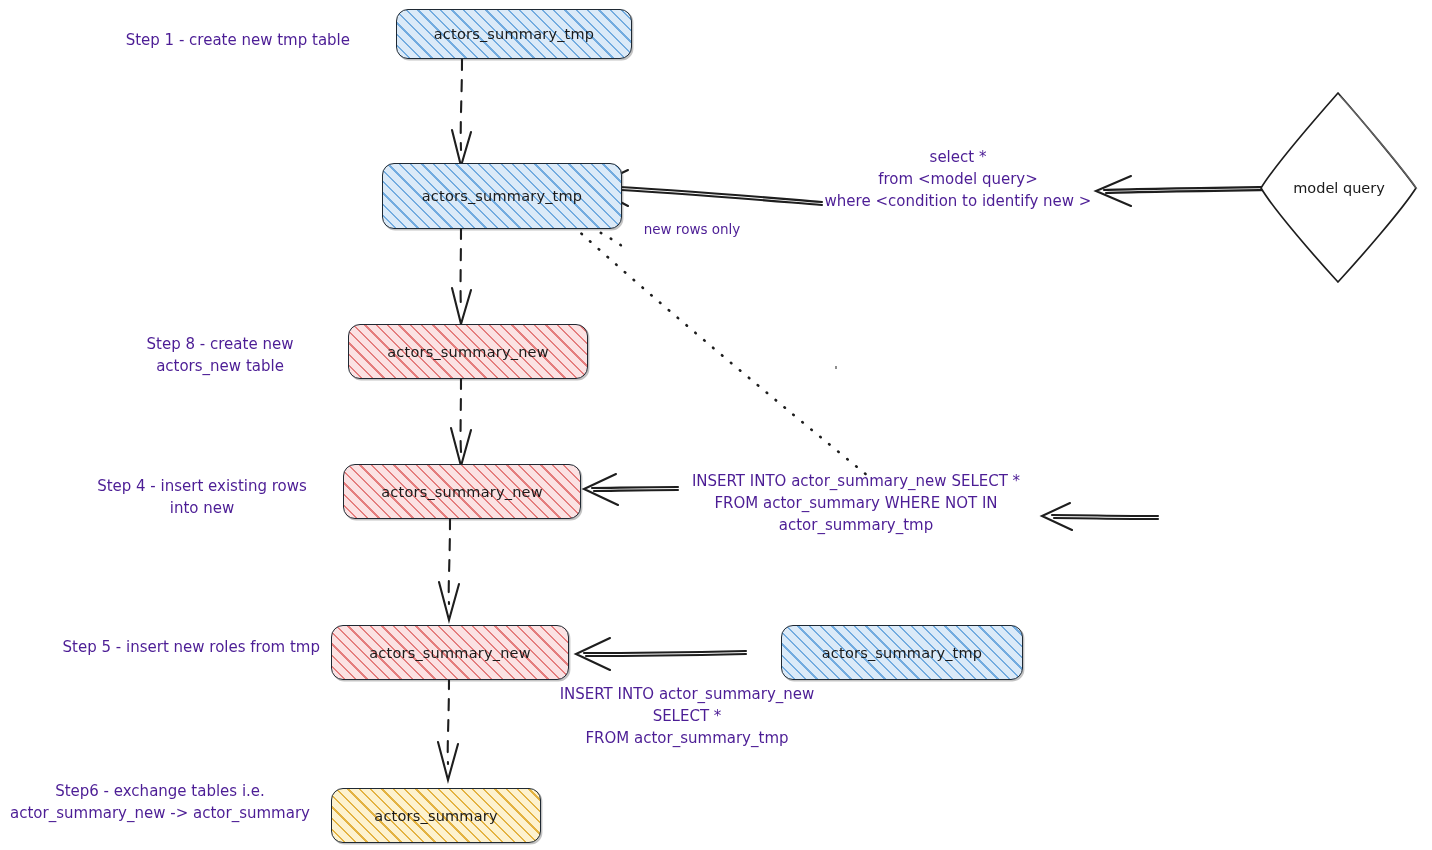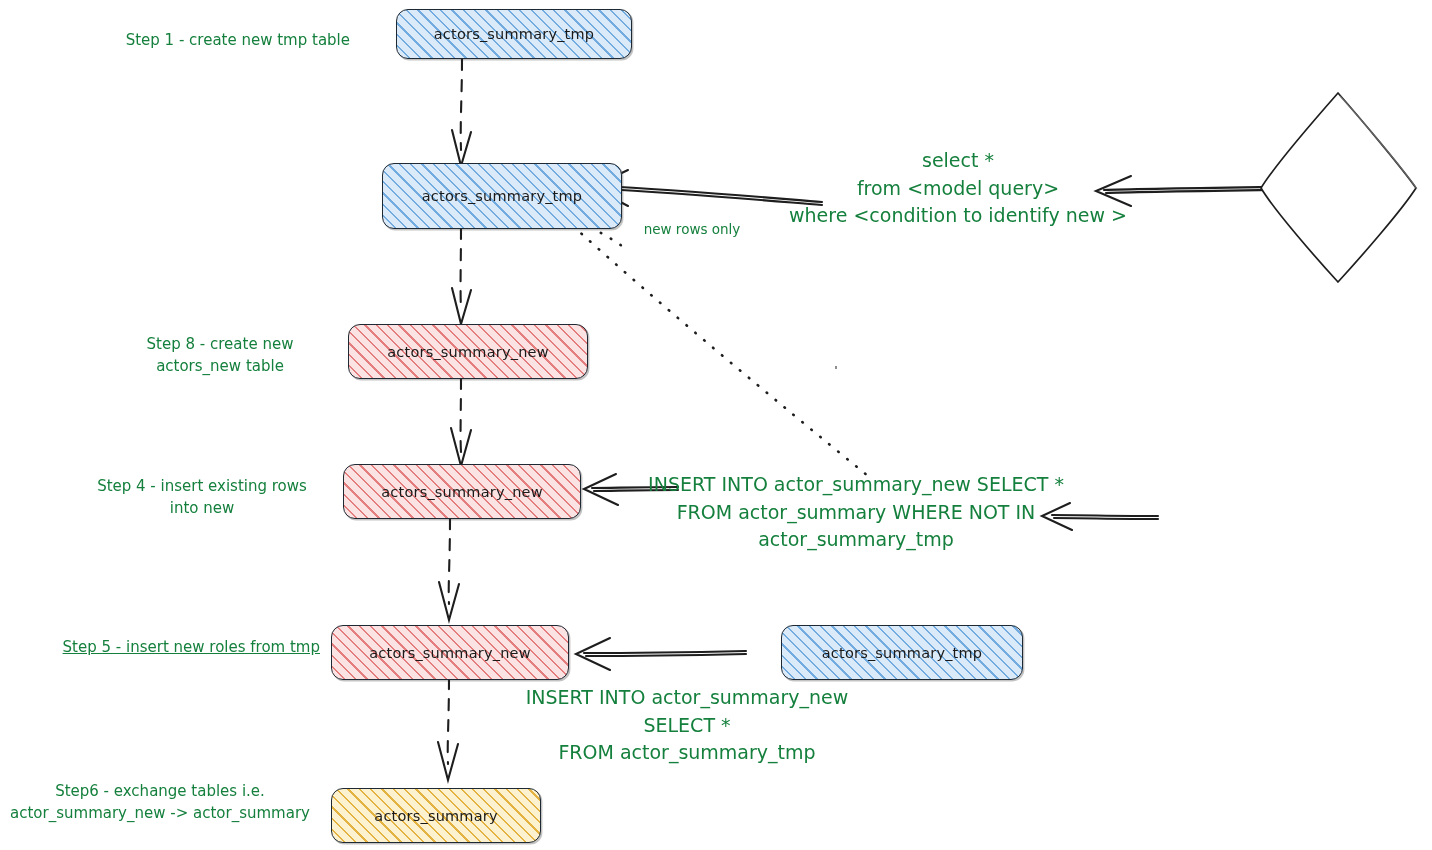--- a/index.html
+++ b/index.html
@@ -63,27 +63,27 @@
   }
   .diamond .dlabel{
     position:relative;z-index:3;font-size:14.5px;color:#1a1a1a;white-space:nowrap;
   }
 
   
   .txt{
     position:absolute;
     font-size:15px;
     line-height:1.45;
-    color:#15803d;
+    color:#4c1d95;
     white-space:pre;
   }
   .txt.center{text-align:center;transform:translateX(-50%);}
   .txt.right{text-align:right;transform:translateX(-100%);}
   .edge-label{font-size:13.5px;}
-  .sql{font-size:19px;}
+  .sql{font-size:15px;}
 </style>
 </head>
 <body>
 
 <div id="canvas">
 
   <svg class="layer" viewBox="0 0 1432 850" width="1432" height="850" xmlns="http://www.w3.org/2000/svg">
     <defs>
       <style>
         .stroke   { stroke:#1e1e1e; fill:none; stroke-linecap:round; stroke-linejoin:round; }
@@ -154,20 +154,23 @@
       <path class="head" d="M610,638 L576,654 L610,670"></path>
     </g>
   </svg>
 
   <svg class="layer" viewBox="0 0 1432 850" width="1432" height="850" xmlns="http://www.w3.org/2000/svg">
     <path d="M1338,93 C1360,118 1402,168 1416,188 C1402,210 1360,258 1338,282
              C1316,258 1274,210 1261,188 C1274,167 1316,118 1338,93 Z" fill="#ffffff" stroke="#1e1e1e" stroke-width="1.7" stroke-linejoin="round"></path>
     <path d="M1340,96 C1362,120 1403,169 1417,189" fill="none" stroke="#7a7a7a" stroke-width="1.2" opacity=".75"></path>
   </svg>
 
+  <div class="diamond" style="left:1261px;top:93px;width:156px;height:190px;">
+    <span class="dlabel">model query</span>
+  </div>
 
   <div class="node hatch-blue" style="left:360px;top:9px;width:236px;height:50px;">
     <span class="nlabel">actors_summary_tmp</span>
   </div>
 
   <div class="node hatch-blue" style="left:346px;top:163px;width:240px;height:66px;">
     <span class="nlabel">actors_summary_tmp</span>
   </div>
 
   <div class="node hatch-red" style="left:348px;top:324px;width:240px;height:55px;">
@@ -193,21 +196,21 @@
 
   <div class="txt right" style="left:350px;top:30px;">Step 1 - create new tmp table</div>
 
 
   <div class="txt center" style="left:220px;top:334px;">Step 8 - create new
 actors_new table</div>
 
   <div class="txt center" style="left:202px;top:476px;">Step 4 - insert existing rows
 into new</div>
 
-  <div class="txt right" style="left:320px;top:637px;text-decoration:underline;">Step 5 - insert new roles from tmp</div>
+  <div class="txt right" style="left:320px;top:637px;">Step 5 - insert new roles from tmp</div>
 
   <div class="txt center" style="left:160px;top:781px;">Step6 - exchange tables i.e.
 actor_summary_new -&gt; actor_summary</div>
 
   <div class="txt center edge-label" style="left:692px;top:200px;margin-top:20px;">new rows only</div>
 
   <div class="txt center sql" style="left:958px;top:147px;">select *
 from &lt;model query&gt;
 where &lt;condition to identify new &gt;</div>
 

